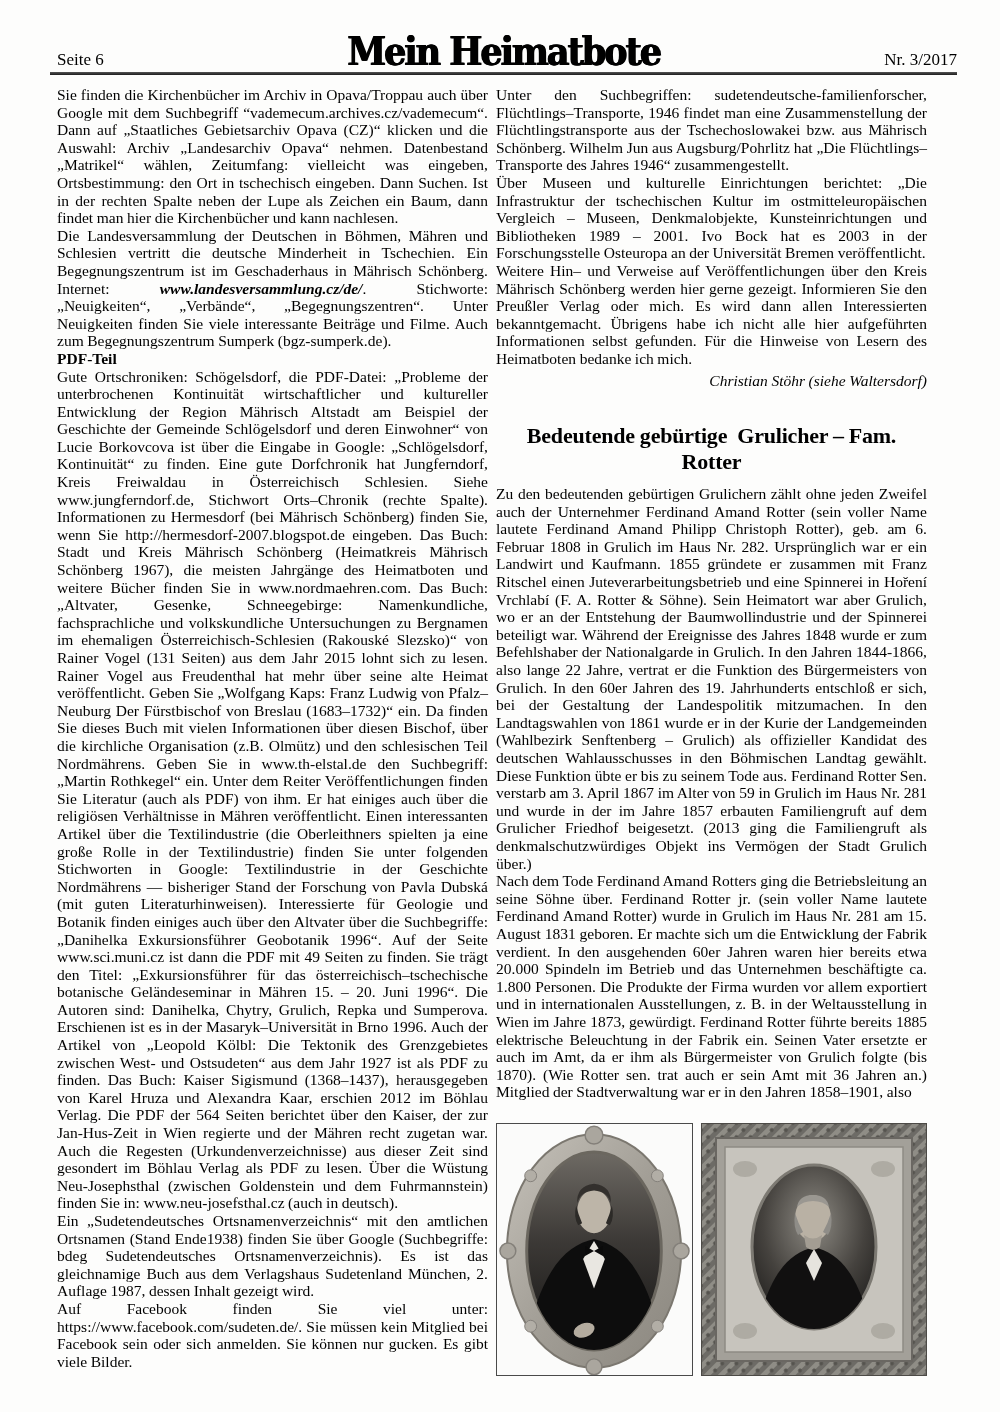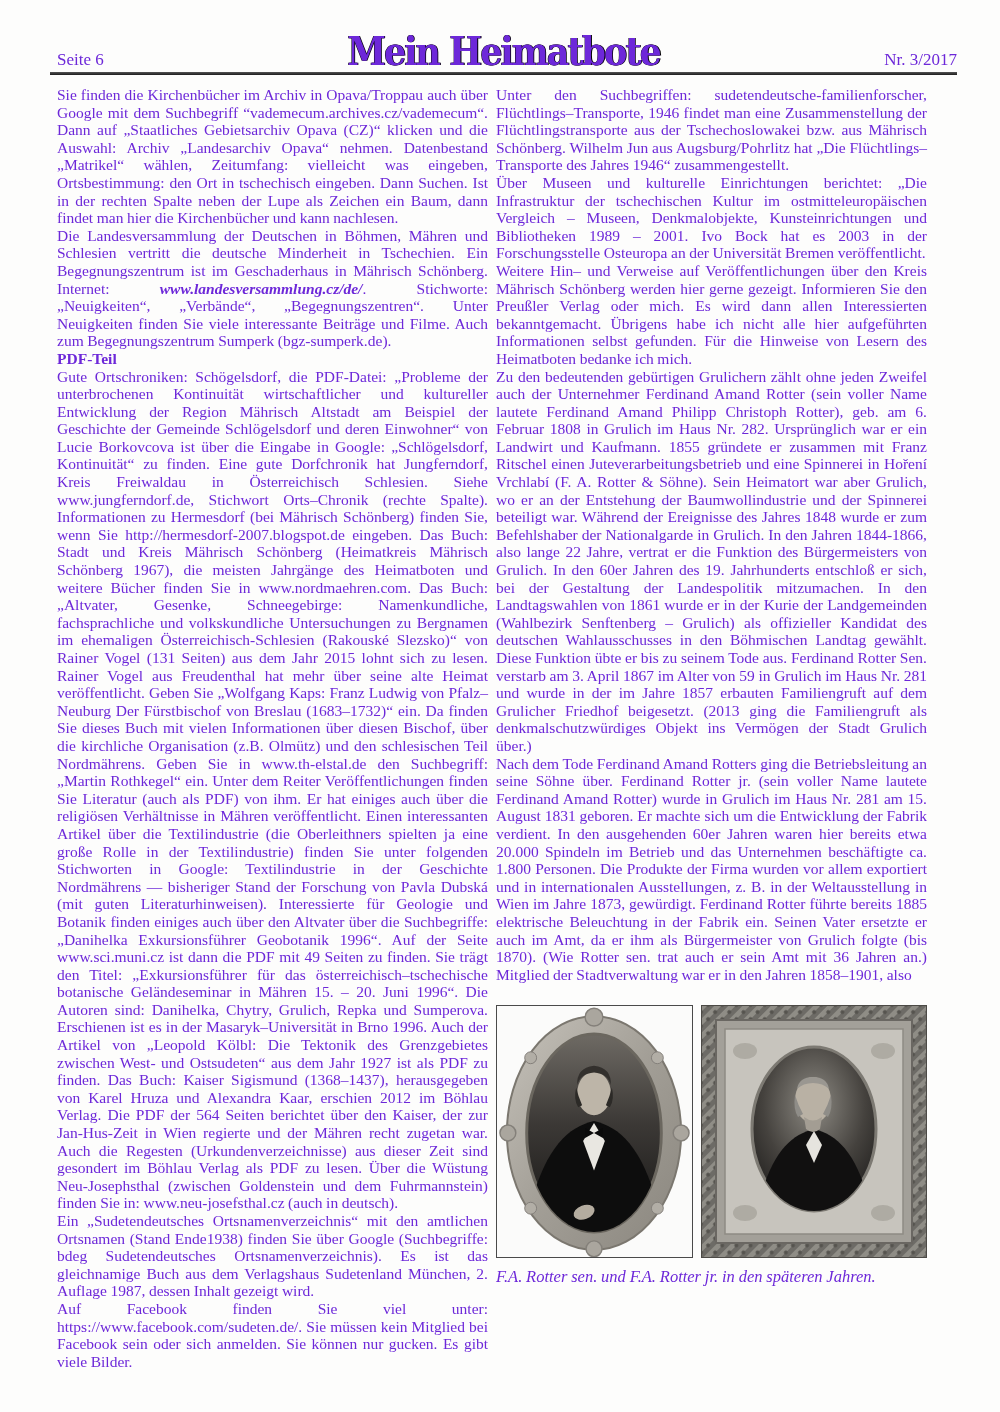--- a/index.html
+++ b/index.html
@@ -1,21 +1,21 @@
 <!DOCTYPE html>
 <html lang="de"><head>
 <meta charset="utf-8">
 <style>
   html,body{margin:0;padding:0;background:#e9e9e9;}
   .page{
     position:relative;
     width:1000px;height:1412px;
     margin:0 auto;
     background:#fdfdfc;
-    color:#6d28d9;
+    color:#000000;
     font-family:"Liberation Serif","DejaVu Serif",serif;
     overflow:hidden;
   }
   
   .header{
     position:absolute;top:30px;left:50px;right:43px;height:42px;
   }
   .page-num{
     position:absolute;left:7px;bottom:2px;
     font-size:17px;
@@ -103,20 +103,22 @@
       <p class="pdf-head">PDF-Teil</p>
       <p>Gute Ortschroniken: Schögelsdorf, die PDF-Datei: „Probleme der unterbrochenen Kontinuität wirtschaftlicher und kultureller Entwicklung der Region Mährisch Altstadt am Beispiel der Geschichte der Gemeinde Schlögelsdorf und deren Einwohner“ von Lucie Borkovcova ist über die Eingabe in Google: „Schlögelsdorf, Kontinuität“ zu finden. Eine gute Dorfchronik hat Jungferndorf, Kreis Freiwaldau in Österreichisch Schlesien. Siehe www.jungferndorf.de, Stichwort Orts–Chronik (rechte Spalte). Informationen zu Hermesdorf (bei Mährisch Schönberg) finden Sie, wenn Sie http://hermesdorf-2007.blogspot.de eingeben. Das Buch: Stadt und Kreis Mährisch Schönberg (Heimatkreis Mährisch Schönberg 1967), die meisten Jahrgänge des Heimatboten und weitere Bücher finden Sie in www.nordmaehren.com. Das Buch: „Altvater, Gesenke, Schneegebirge: Namenkundliche, fachsprachliche und volkskundliche Untersuchungen zu Bergnamen im ehemaligen Österreichisch-Schlesien (Rakouské Slezsko)“ von Rainer Vogel (131 Seiten) aus dem Jahr 2015 lohnt sich zu lesen. Rainer Vogel aus Freudenthal hat mehr über seine alte Heimat veröffentlicht. Geben Sie „Wolfgang Kaps: Franz Ludwig von Pfalz–Neuburg Der Fürstbischof von Breslau (1683–1732)“ ein. Da finden Sie dieses Buch mit vielen Informationen über diesen Bischof, über die kirchliche Organisation (z.B. Olmütz) und den schlesischen Teil Nordmährens. Geben Sie in www.th-elstal.de den Suchbegriff: „Martin Rothkegel“ ein. Unter dem Reiter Veröffentlichungen finden Sie Literatur (auch als PDF) von ihm. Er hat einiges auch über die religiösen Verhältnisse in Mähren veröffentlicht. Einen interessanten Artikel über die Textilindustrie (die Oberleithners spielten ja eine große Rolle in der Textilindustrie) finden Sie unter folgenden Stichworten in Google: Textilindustrie in der Geschichte Nordmährens — bisheriger Stand der Forschung von Pavla Dubská (mit guten Literaturhinweisen). Interessierte für Geologie und Botanik finden einiges auch über den Altvater über die Suchbegriffe: „Danihelka Exkursionsführer Geobotanik 1996“. Auf der Seite www.sci.muni.cz ist dann die PDF mit 49 Seiten zu finden. Sie trägt den Titel: „Exkursionsführer für das österreichisch–tschechische botanische Geländeseminar in Mähren 15. – 20. Juni 1996“. Die Autoren sind: Danihelka, Chytry, Grulich, Repka und Sumperova. Erschienen ist es in der Masaryk–Universität in Brno 1996. Auch der Artikel von „Leopold Kölbl: Die Tektonik des Grenzgebietes zwischen West- und Ostsudeten“ aus dem Jahr 1927 ist als PDF zu finden. Das Buch: Kaiser Sigismund (1368–1437), herausgegeben von Karel Hruza und Alexandra Kaar, erschien 2012 im Böhlau Verlag. Die PDF der 564 Seiten berichtet über den Kaiser, der zur Jan-Hus-Zeit in Wien regierte und der Mähren recht zugetan war. Auch die Regesten (Urkundenverzeichnisse) aus dieser Zeit sind gesondert im Böhlau Verlag als PDF zu lesen. Über die Wüstung Neu-Josephsthal (zwischen Goldenstein und dem Fuhrmannstein) finden Sie in: www.neu-josefsthal.cz (auch in deutsch).</p>
       <p>Ein „Sudetendeutsches Ortsnamenverzeichnis“ mit den amtlichen Ortsnamen (Stand Ende1938) finden Sie über Google (Suchbegriffe: bdeg Sudetendeutsches Ortsnamenverzeichnis). Es ist das gleichnamige Buch aus dem Verlagshaus Sudetenland München, 2. Auflage 1987, dessen Inhalt gezeigt wird.</p>
       <p>Auf Facebook finden Sie viel unter: https://www.facebook.com/sudeten.de/. Sie müssen kein Mitglied bei Facebook sein oder sich anmelden. Sie können nur gucken. Es gibt viele Bilder.</p>
     </div>
 
     <div class="col">
       <p>Unter den Suchbegriffen: sudetendeutsche-familienforscher, Flüchtlings–Transporte, 1946 findet man eine Zusammenstellung der Flüchtlingstransporte aus der Tschechoslowakei bzw. aus Mährisch Schönberg. Wilhelm Jun aus Augsburg/Pohrlitz hat „Die Flüchtlings–Transporte des Jahres 1946“ zusammengestellt.</p>
       <p>Über Museen und kulturelle Einrichtungen berichtet: „Die Infrastruktur der tschechischen Kultur im ostmitteleuropäischen Vergleich – Museen, Denkmalobjekte, Kunsteinrichtungen und Bibliotheken 1989 – 2001. Ivo Bock hat es 2003 in der Forschungsstelle Osteuropa an der Universität Bremen veröffentlicht.</p>
       <p>Weitere Hin– und Verweise auf Veröffentlichungen über den Kreis Mährisch Schönberg werden hier gerne gezeigt. Informieren Sie den Preußler Verlag oder mich. Es wird dann allen Interessierten bekanntgemacht. Übrigens habe ich nicht alle hier aufgeführten Informationen selbst gefunden. Für die Hinweise von Lesern des Heimatboten bedanke ich mich.</p>
+      <p class="byline">Christian Stöhr (siehe Waltersdorf)</p>
+      <p class="section-heading">Bedeutende gebürtige  Grulicher – Fam. Rotter</p>
       <p>Zu den bedeutenden gebürtigen Grulichern zählt ohne jeden Zweifel auch der Unternehmer Ferdinand Amand Rotter (sein voller Name lautete Ferdinand Amand Philipp Christoph Rotter), geb. am 6. Februar 1808 in Grulich im Haus Nr. 282. Ursprünglich war er ein Landwirt und Kaufmann. 1855 gründete er zusammen mit Franz Ritschel einen Juteverarbeitungsbetrieb und eine Spinnerei in Hoření Vrchlabí (F. A. Rotter &amp; Söhne). Sein Heimatort war aber Grulich, wo er an der Entstehung der Baumwollindustrie und der Spinnerei beteiligt war. Während der Ereignisse des Jahres 1848 wurde er zum Befehlshaber der Nationalgarde in Grulich. In den Jahren 1844-1866, also lange 22 Jahre, vertrat er die Funktion des Bürgermeisters von Grulich. In den 60er Jahren des 19. Jahrhunderts entschloß er sich, bei der Gestaltung der Landespolitik mitzumachen. In den Landtagswahlen von 1861 wurde er in der Kurie der Landgemeinden (Wahlbezirk Senftenberg – Grulich) als offizieller Kandidat des deutschen Wahlausschusses in den Böhmischen Landtag gewählt. Diese Funktion übte er bis zu seinem Tode aus. Ferdinand Rotter Sen. verstarb am 3. April 1867 im Alter von 59 in Grulich im Haus Nr. 281 und wurde in der im Jahre 1857 erbauten Familiengruft auf dem Grulicher Friedhof beigesetzt. (2013 ging die Familiengruft als denkmalschutzwürdiges Objekt ins Vermögen der Stadt Grulich über.)</p>
       <p>Nach dem Tode Ferdinand Amand Rotters ging die Betriebsleitung an seine Söhne über. Ferdinand Rotter jr. (sein voller Name lautete Ferdinand Amand Rotter) wurde in Grulich im Haus Nr. 281 am 15. August 1831 geboren. Er machte sich um die Entwicklung der Fabrik verdient. In den ausgehenden 60er Jahren waren hier bereits etwa 20.000 Spindeln im Betrieb und das Unternehmen beschäftigte ca. 1.800 Personen. Die Produkte der Firma wurden vor allem exportiert und in internationalen Ausstellungen, z. B. in der Weltausstellung in Wien im Jahre 1873, gewürdigt. Ferdinand Rotter führte bereits 1885 elektrische Beleuchtung in der Fabrik ein. Seinen Vater ersetzte er auch im Amt, da er ihm als Bürgermeister von Grulich folgte (bis 1870). (Wie Rotter sen. trat auch er sein Amt mit 36 Jahren an.) Mitglied der Stadtverwaltung war er in den Jahren 1858–1901, also</p>
 
       <div class="figure-block">
         <div class="photos">
 
           <div class="photo-left">
             <svg viewBox="0 0 197 253" xmlns="http://www.w3.org/2000/svg">
               <defs>
                 <linearGradient id="pg1" x1="0" y1="0" x2="0" y2="1">
@@ -190,18 +192,17 @@
                 <ellipse cx="112" cy="95" rx="18" ry="23" fill="#b9b1a4"></ellipse>
                 <path d="M94 90 q-2 14 3 22 l5 -3 q-5 -9 -8 -19 Z" fill="#8f8d88"></path>
                 <path d="M130 90 q2 14 -3 22 l-5 -3 q5 -9 8 -19 Z" fill="#8f8d88"></path>
                 <path d="M96 84 Q98 72 112 72 Q126 72 128 84 Q122 78 112 78 Q102 78 96 84 Z" fill="#9a9791"></path>
                 <path d="M103 112 q9 7 18 0 l-2 12 q-7 6 -14 0 Z" fill="#a39d93"></path>
               </g>
             </svg>
           </div>
 
         </div>
-        <div class="figure-caption">F.A. Rotter sen. und F.A. Rotter jr. in den späteren Jahren.</div>
       </div>
     </div>
 
   </div>
 </div>
 
 </body></html>

